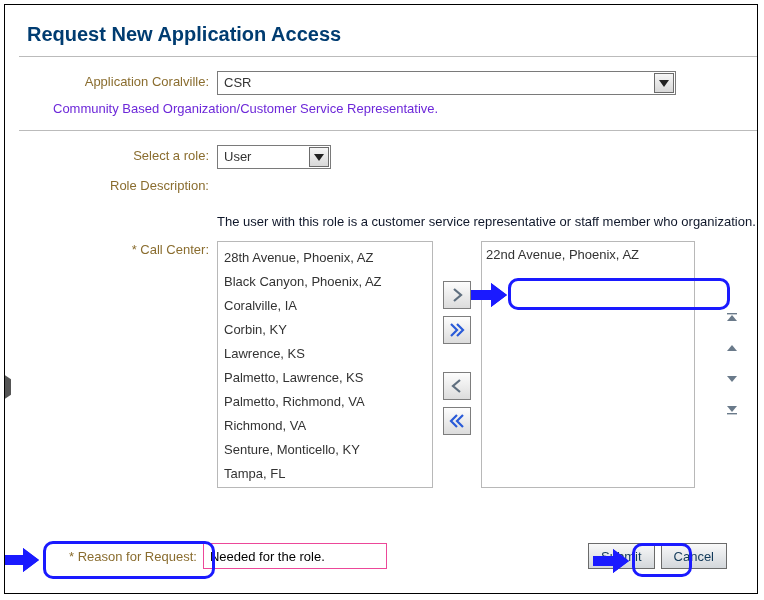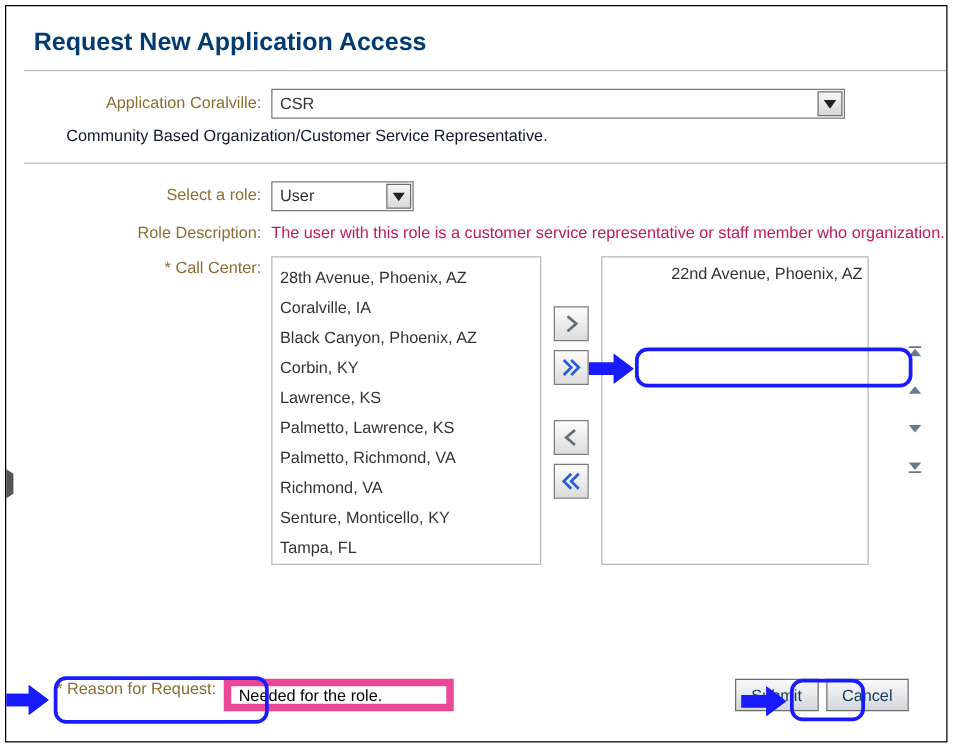--- a/index.html
+++ b/index.html
@@ -70,22 +70,22 @@
     top: 1px;
     width: 20px;
     height: 20px;
     border: 1px solid #6b6b6b;
     background: linear-gradient(#f6f6f6,#d8d8d8);
     display: flex;
     align-items: center;
     justify-content: center;
   }
   .select-caret svg { width: 10px; height: 7px; }
-  .desc-text { color: #0f172a; margin: 6px 0 14px 34px; }
-  .role-desc { color: #be185d; }
+  .desc-text { color: #6d28d9; margin: 6px 0 14px 34px; }
+  .role-desc { color: #0f172a; margin-top: 36px; }
   .listbox {
     border: 1px solid #b8b8b8;
     width: 216px;
     height: 247px;
     padding: 4px 6px;
     font-size: 13px;
     line-height: 24px;
     background: #fff;
   }
   .listbox .opt { white-space: nowrap; cursor: default; }
@@ -107,21 +107,20 @@
   }
   .shbtn svg { width: 16px; height: 16px; }
   .selected-box {
     border: 1px solid #b8b8b8;
     width: 214px;
     height: 247px;
     background: #fff;
     padding: 2px 4px;
     font-size: 13px;
     line-height: 22px;
-    text-align: right;
   }
   .reorder-icons {
     display: flex;
     flex-direction: column;
     gap: 16px;
     margin-left: 30px;
     margin-top: 70px;
     color: #6a7a8a;
   }
   .reorder-icons svg { width: 14px; height: 12px; }
@@ -131,30 +130,31 @@
     border-radius: 10px;
     pointer-events: none;
   }
   .arrow {
     position: absolute;
     pointer-events: none;
   }
   .arrow svg { filter: drop-shadow(0 0 0 #1a1aff); }
   .reason-row {
     display: flex;
-    position: absolute;
-    left: 40px;
+    align-items: center;
+    position: absolute;
+    left: 64px;
     bottom: 24px;
   }
   .reason-label {
     color: #8a6d2f;
     margin-right: 6px;
   }
   .reason-input {
-    border: 6px solid #ec4899;
+    border: 1px solid #ec4899;
     height: 26px;
     width: 184px;
     padding: 0 6px;
     font-size: 13px;
     font-family: inherit;
   }
   .btn-row {
     position: absolute;
     right: 30px;
     bottom: 24px;
@@ -230,22 +230,22 @@
     <div class="label">Role Description:</div>
     <div class="value role-desc">The user with this role is a customer service representative or staff member who organization.</div>
   </div>
 
   <div class="row" style="">
     <div class="label">* Call Center:</div>
     <div class="shuttle-area">
 
       <div class="listbox" id="available-list">
           <div class="opt">28th Avenue, Phoenix, AZ</div>
+          <div class="opt">Black Canyon, Phoenix, AZ</div>
           <div class="opt">Coralville, IA</div>
-          <div class="opt">Black Canyon, Phoenix, AZ</div>
           <div class="opt">Corbin, KY</div>
           <div class="opt">Lawrence, KS</div>
           <div class="opt">Palmetto, Lawrence, KS</div>
           <div class="opt">Palmetto, Richmond, VA</div>
           <div class="opt">Richmond, VA</div>
           <div class="opt">Senture, Monticello, KY</div>
           <div class="opt">Tampa, FL</div>
         </div>
 
       <div class="shuttle-buttons">

